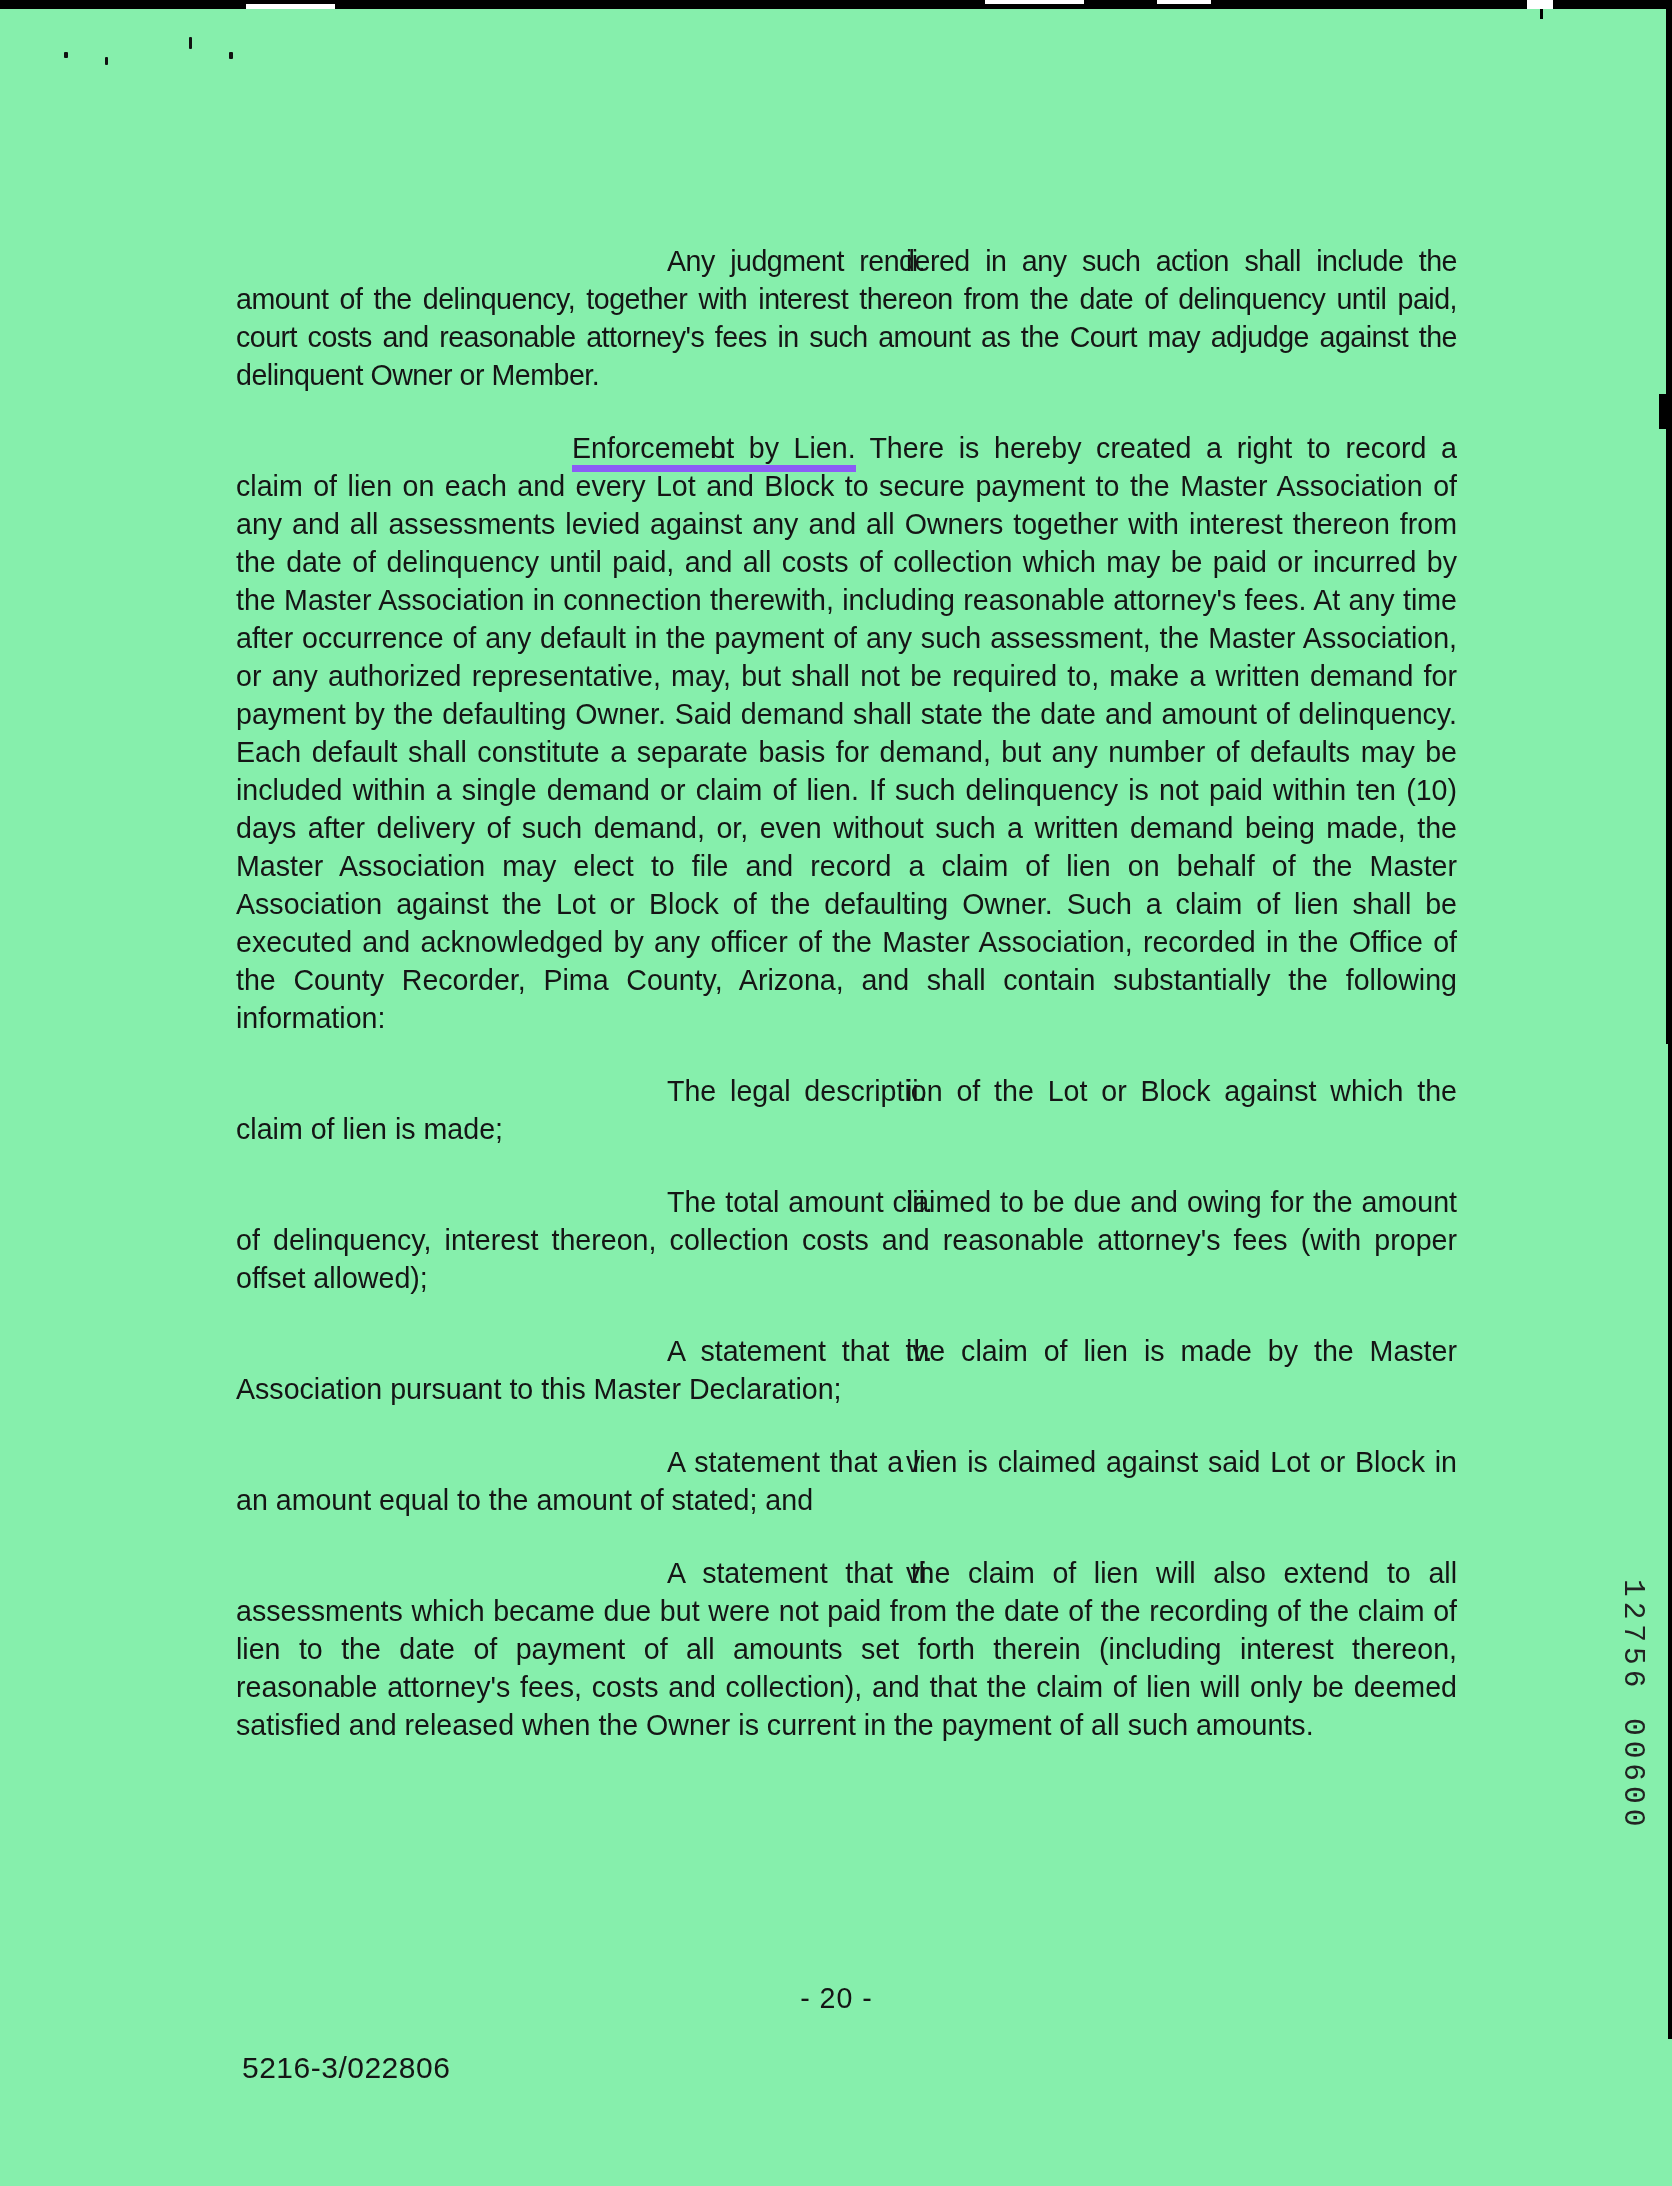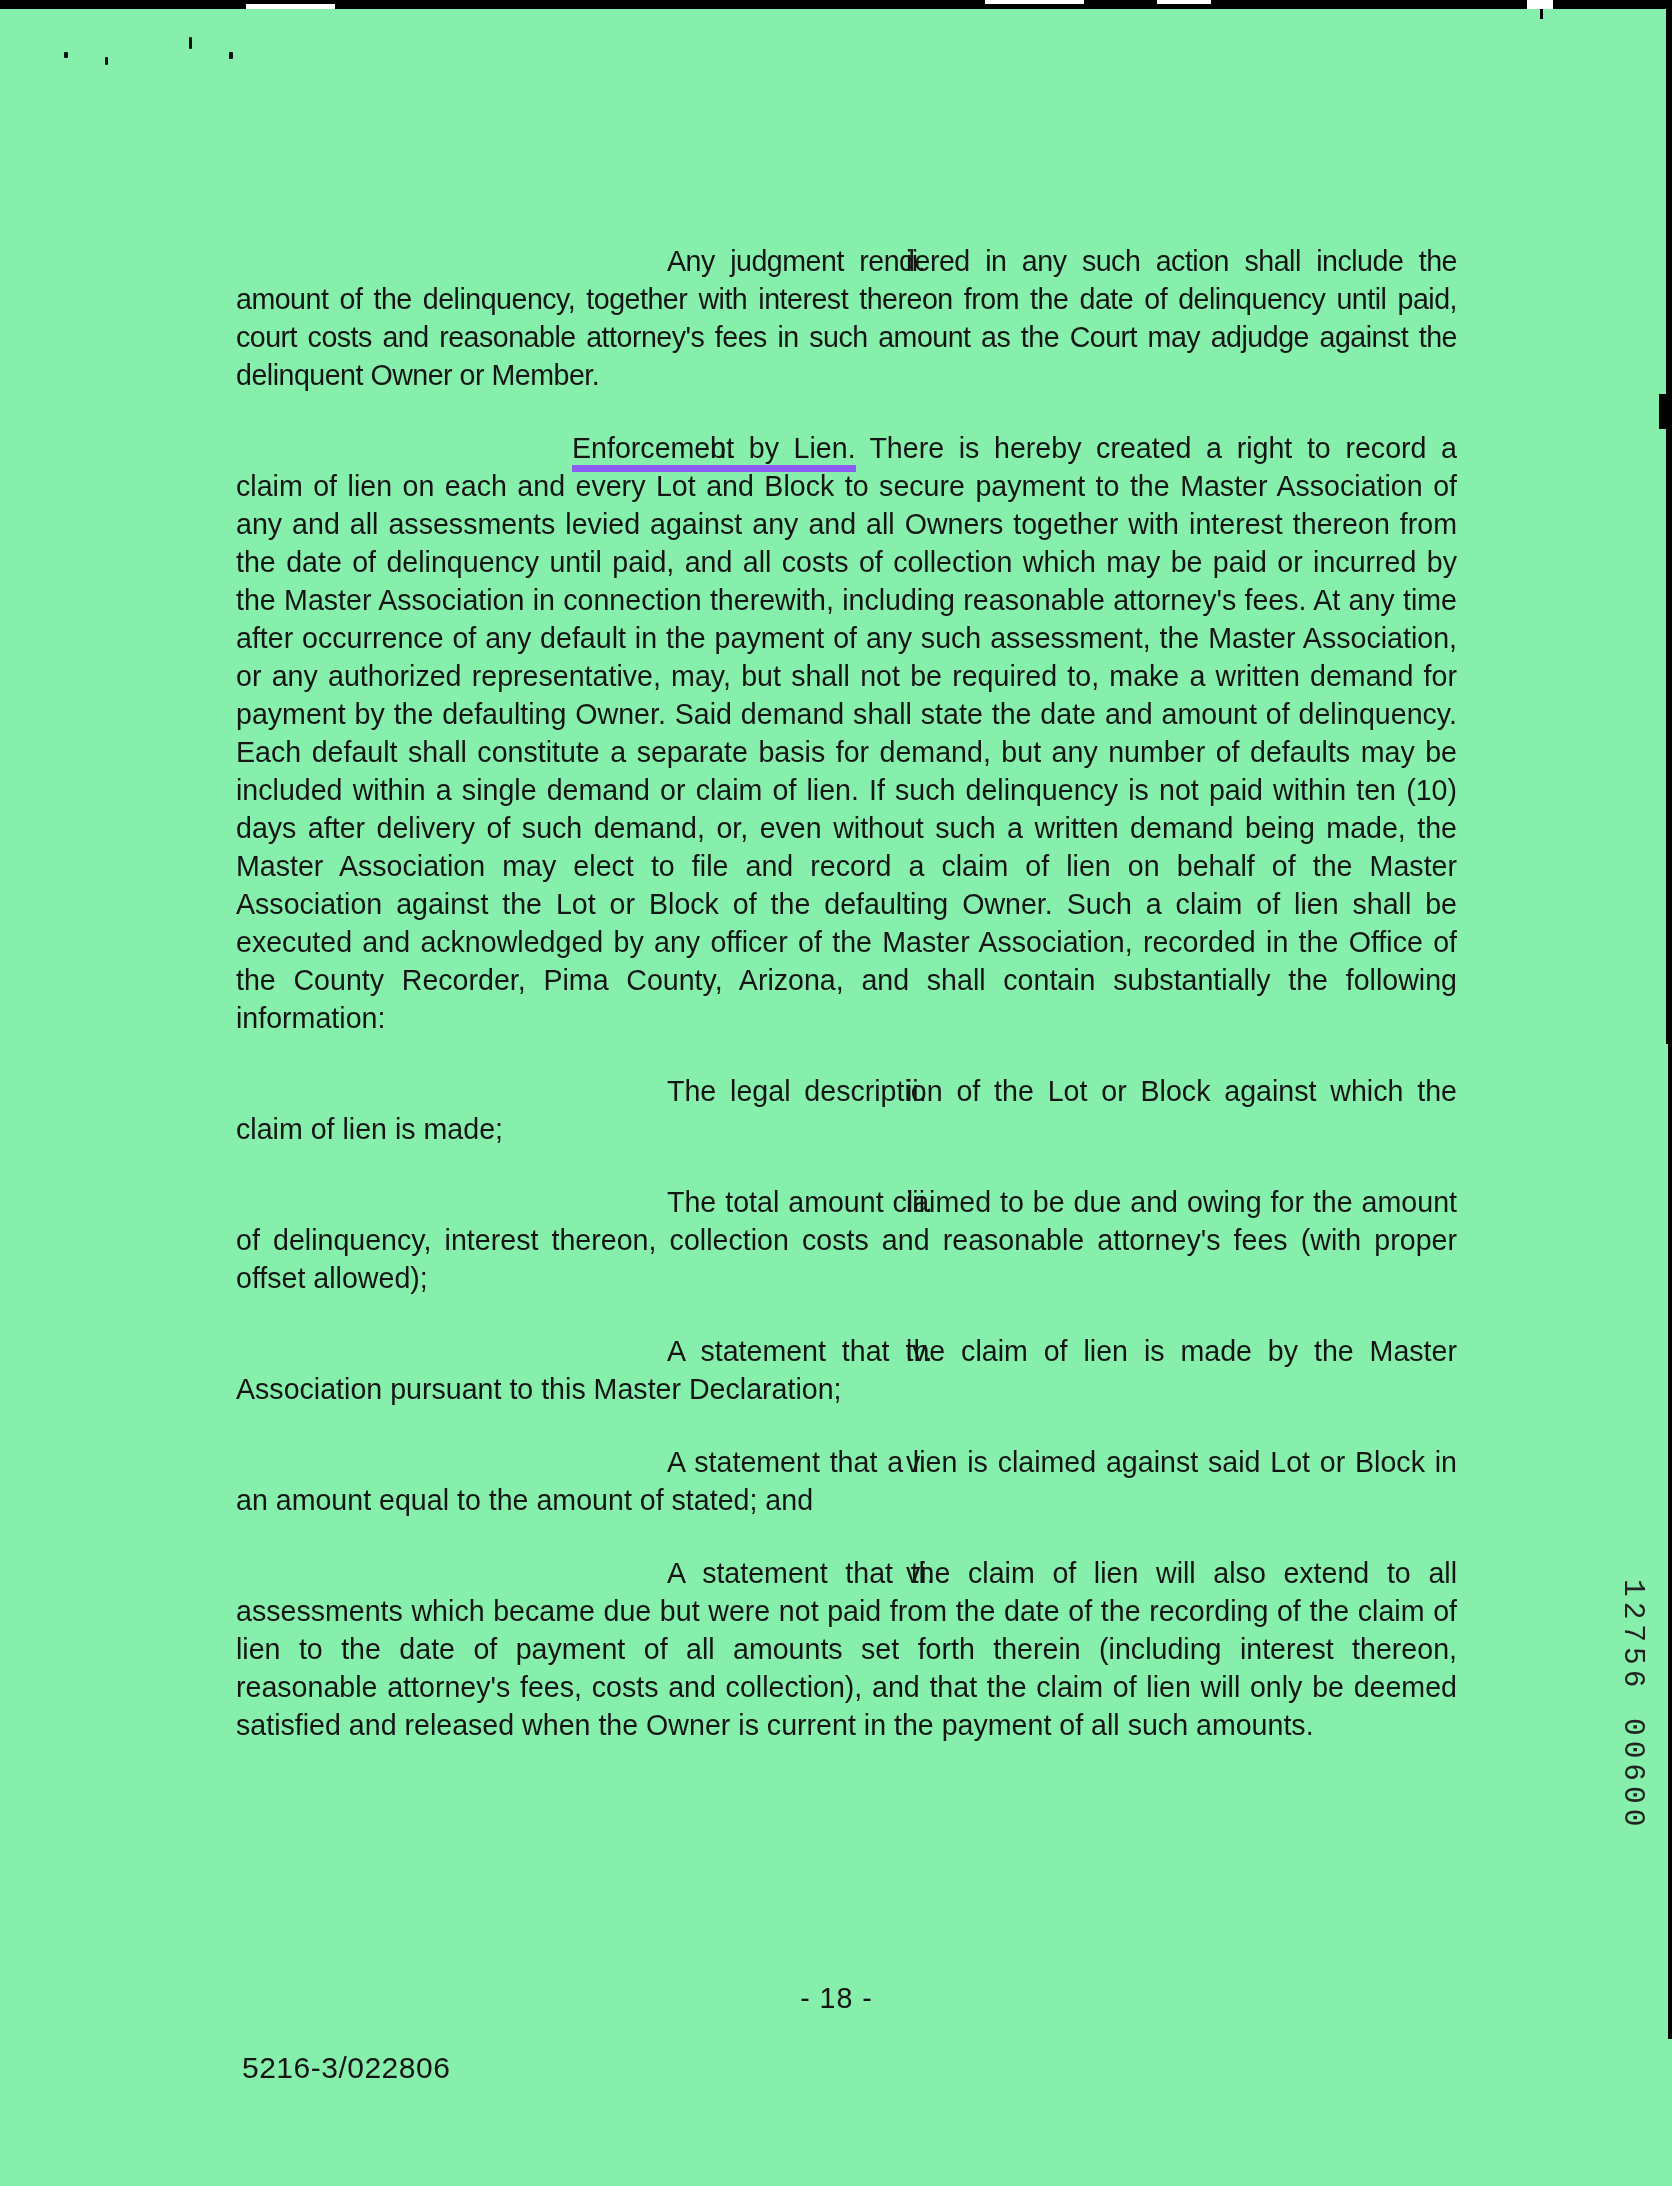--- a/index.html
+++ b/index.html
@@ -91,17 +91,17 @@
 
     <p class="item"><span class="lbl">vi.</span><span>A statement that the claim of lien will also extend to all assessments which became due but were not paid from the date of the recording of the claim of lien to the date of payment of all amounts set forth therein (including interest thereon, reasonable attorney's fees, costs and collection), and that the claim of lien will only be deemed satisfied and released when the Owner is current in the payment of all such amounts.</span></p>
 
   </div>
 
   <div class="stamp-wrap">
     <div class="stamp">12756</div>
     <div class="stamp">00600</div>
   </div>
 
-  <div class="page-number">- 18 -</div>
+  <div class="page-number">- 20 -</div>
   <div class="footer-code">5216-3/022806</div>
 
 </div>
 
 
 </body></html>

